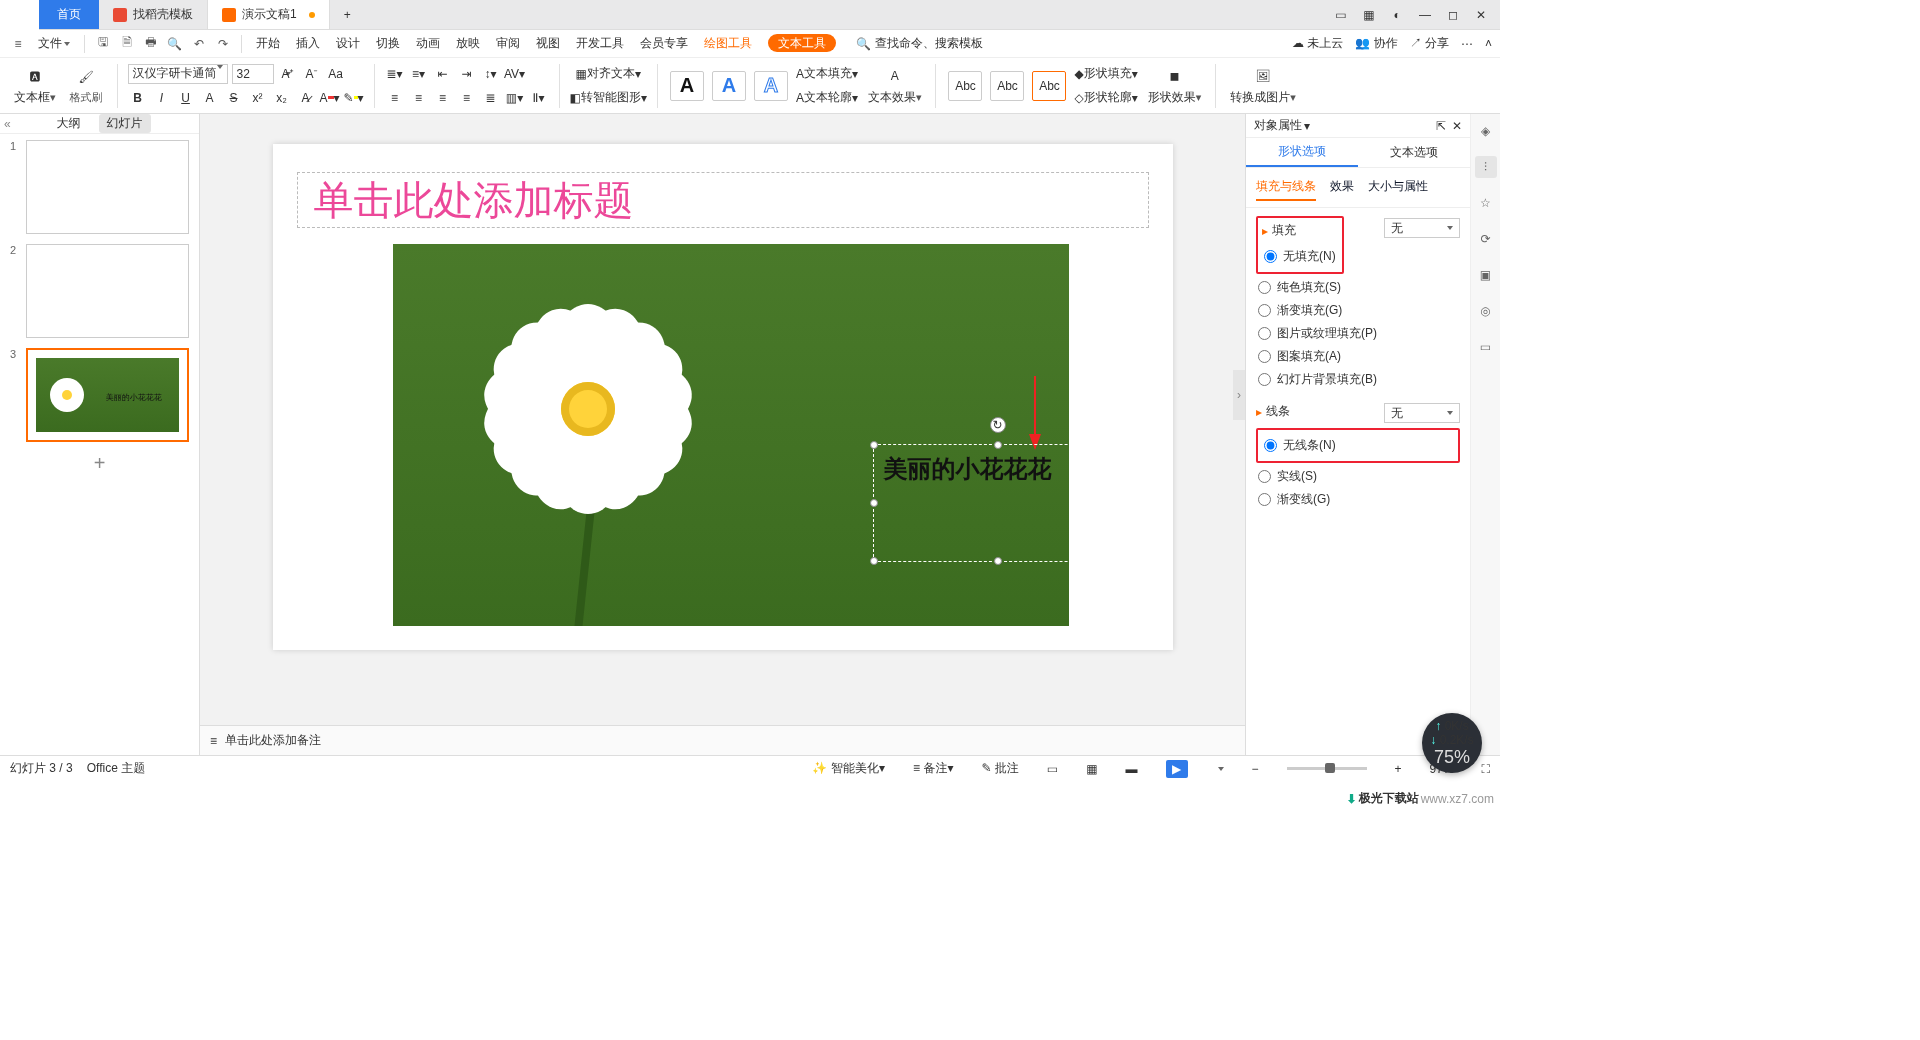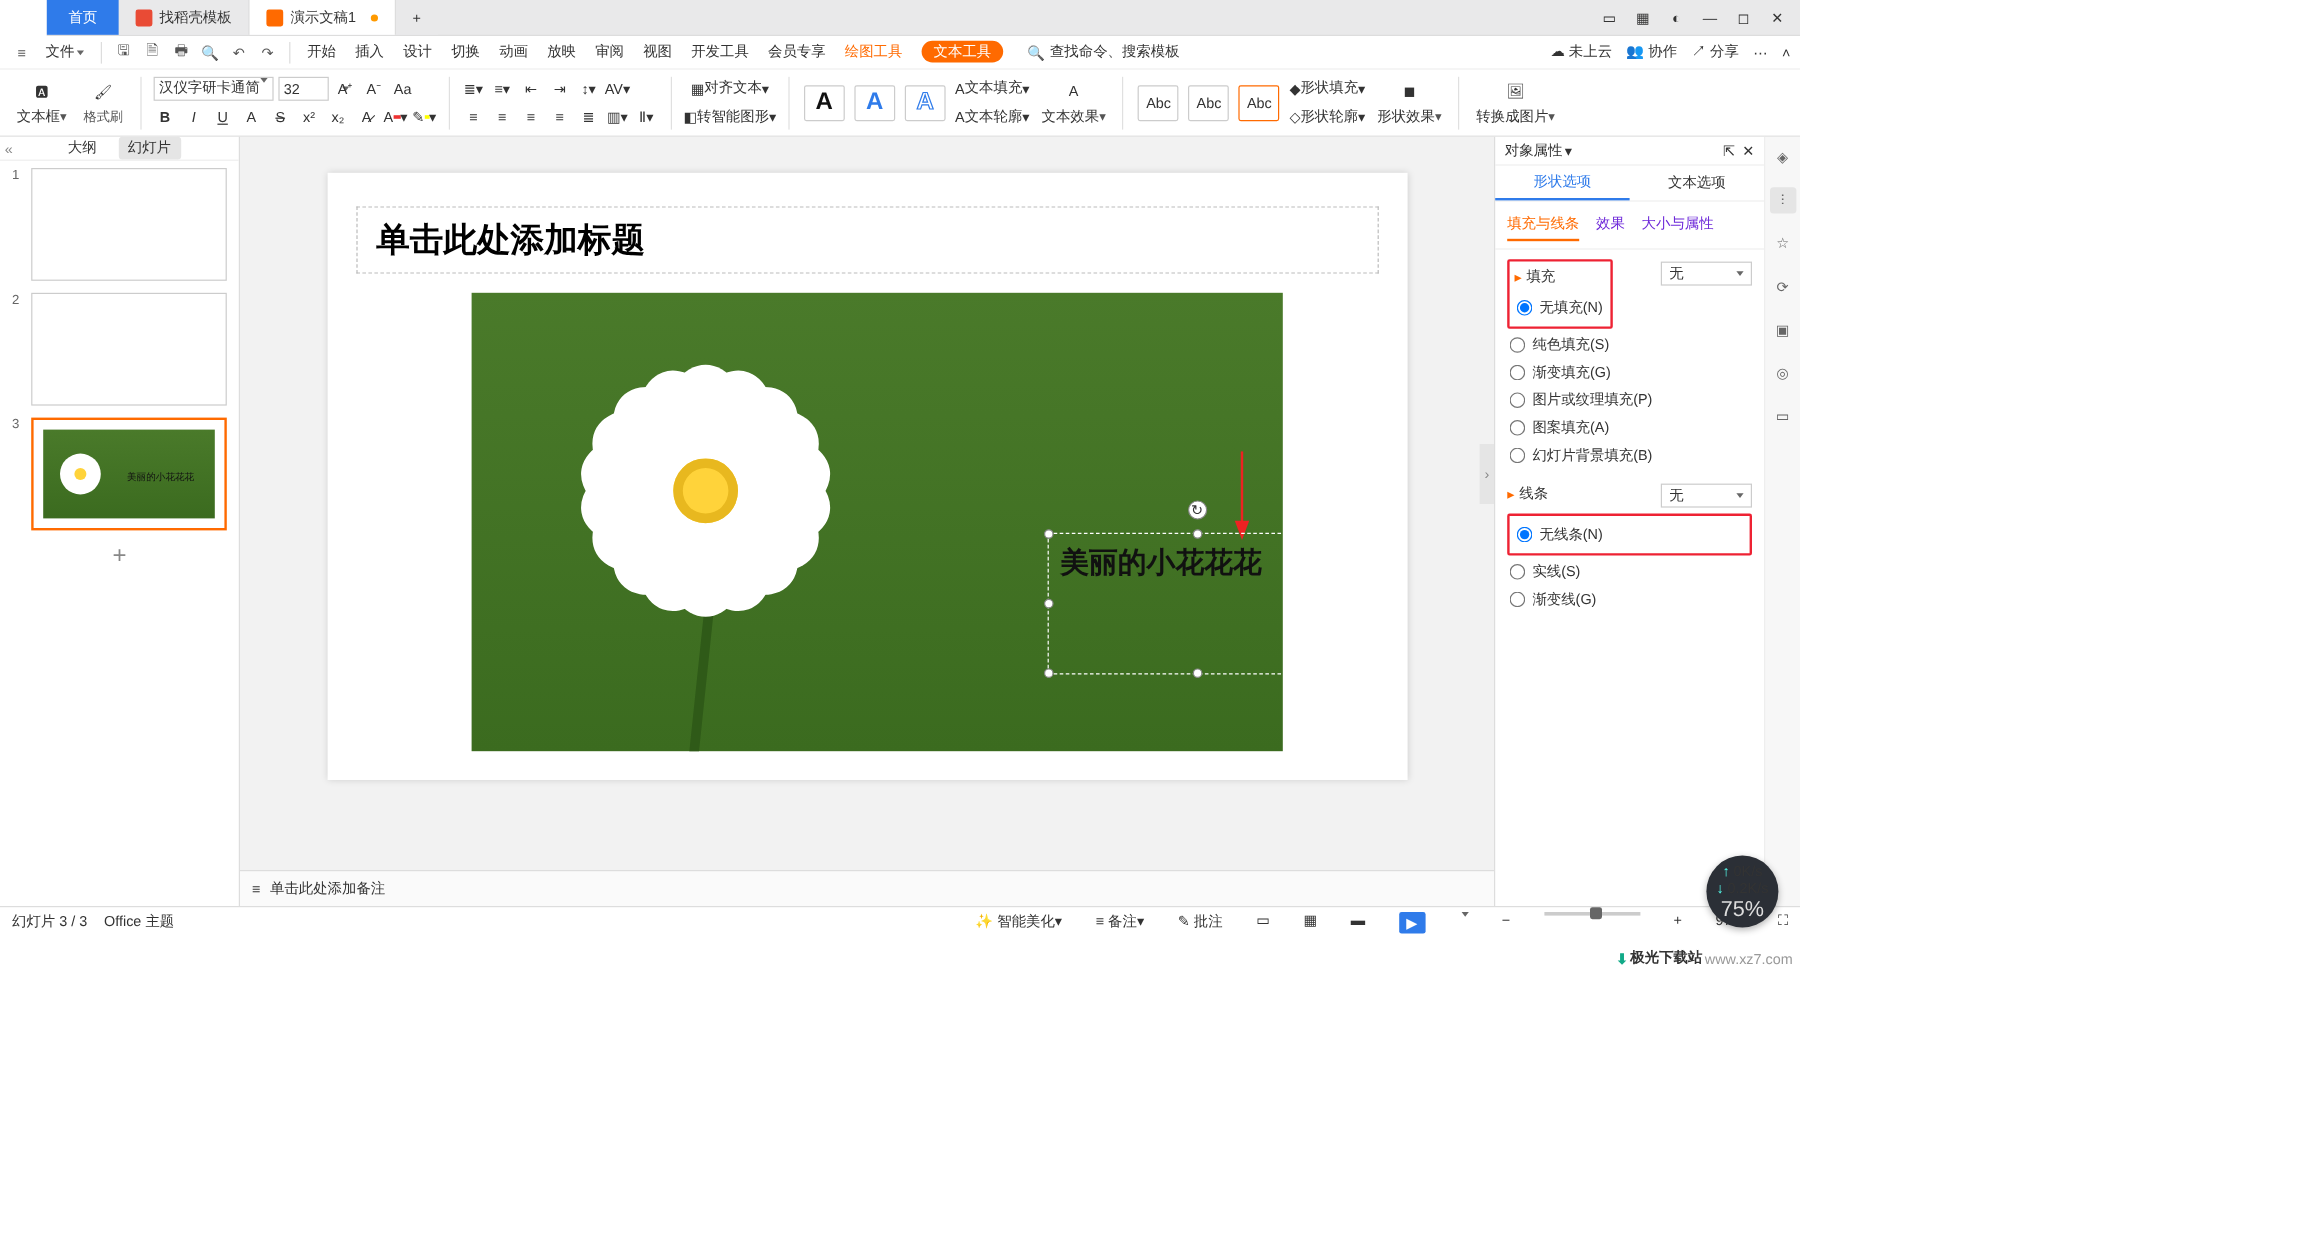--- a/index.html
+++ b/index.html
@@ -54,21 +54,21 @@
 .thumb-item { display:flex; gap:6px; margin-bottom:10px; }
 .thumb-num { font-size:11px; color:#666; width:10px; }
 .thumb-box { width:166px; height:94px; border:1px solid #ccc; background:#fff; position:relative; }
 .thumb-box.active { border:2px solid #ff6a00; }
 .thumb-add { text-align:center; color:#888; font-size:20px; margin-top:10px; cursor:pointer; }
 
 .canvas-area { flex:1; background:#f2f2f2; position:relative; display:flex; flex-direction:column; }
 .canvas-scroll { flex:1; overflow:auto; display:flex; align-items:flex-start; justify-content:center; padding:30px 0; }
 .slide { width:900px; height:506px; background:#fff; box-shadow:0 0 6px rgba(0,0,0,.15); position:relative; }
 .title-ph { position:absolute; left:24px; top:28px; width:852px; height:56px; border:1px dashed #bbb; display:flex; align-items:center; padding:0 16px; }
-.title-ph span { font-size:28px; font-weight:700; color:#000000; }
+.title-ph span { font-size:40px; font-weight:400; color:#ec4899; }
 .slide-img { position:absolute; left:120px; top:100px; width:676px; height:382px; background:linear-gradient(#4a7a2a,#3b6b1f); overflow:hidden; }
 .flower { position:absolute; left:90px; top:60px; width:210px; height:210px; }
 .petal { position:absolute; width:70px; height:100px; background:#fff; border-radius:50% 50% 50% 50%; left:70px; top:0; transform-origin:35px 105px; }
 .flower-center { position:absolute; left:78px; top:78px; width:54px; height:54px; background:#ffd33a; border-radius:50%; box-shadow:inset 0 0 0 8px #e8b81f; }
 .stem { position:absolute; left:188px; top:240px; width:8px; height:160px; background:#2f5a18; border-radius:4px; transform:rotate(6deg); }
 
 .textbox-sel { position:absolute; left:480px; top:200px; width:250px; height:118px; border:1px dashed #fff; }
 .textbox-sel .handle { position:absolute; width:8px; height:8px; background:#fff; border:1px solid #888; border-radius:50%; }
 .textbox-sel .txt { font-family:"KaiTi",serif; font-size:24px; color:#111; padding:8px 10px; font-weight:bold; }
 .rotate-handle { position:absolute; left:50%; top:-28px; width:16px; height:16px; margin-left:-8px; border:1px solid #888; background:#fff; border-radius:50%; display:flex; align-items:center; justify-content:center; }
@@ -77,39 +77,39 @@
 .notes-bar { height:30px; border-top:1px solid #ddd; background:#fafafa; display:flex; align-items:center; padding:0 10px; color:#999; gap:8px; }
 
 
 .rpanel { width:225px; border-left:1px solid #ddd; background:#fff; display:flex; flex-direction:column; }
 .rpanel-hd { height:24px; display:flex; align-items:center; padding:0 8px; border-bottom:1px solid #eee; }
 .rpanel-hd .sp { margin-left:auto; display:flex; gap:6px; color:#888; }
 .rtabs { display:flex; height:30px; border-bottom:1px solid #eee; }
 .rtab { flex:1; display:flex; align-items:center; justify-content:center; cursor:pointer; }
 .rtab.active { color:#2f7bea; border-bottom:2px solid #2f7bea; }
 .rsubtabs { display:flex; gap:14px; padding:6px 10px; border-bottom:1px solid #eee; }
-.rsubtab { padding:4px 0; cursor:pointer; color:#6d28d9; }
+.rsubtab { padding:4px 0; cursor:pointer; color:#0f172a; }
 .rsubtab.active { color:#ff6a00; border-bottom:2px solid #ff6a00; }
 .rsection { padding:6px 10px; }
 .sec-hd { display:flex; align-items:center; gap:4px; color:#ff6a00; font-size:12px; margin-bottom:6px; cursor:pointer; }
 .sec-hd .tri { color:#ff6a00; }
 .sel-drop { margin-left:auto; border:1px solid #ccc; height:20px; width:76px; display:flex; align-items:center; justify-content:space-between; padding:0 6px; color:#555; background:#fff; }
 .opt { display:flex; align-items:center; gap:6px; padding:3px 2px; cursor:pointer; }
 .opt input { margin:0; }
 .red-box { border:2px solid #e23; border-radius:2px; padding:4px 4px; margin:2px 0; }
 .rside { width:30px; border-left:1px solid #eee; background:#f7f7f7; display:flex; flex-direction:column; align-items:center; padding-top:6px; gap:14px; }
 .rside .sbtn { width:22px; height:22px; display:flex; align-items:center; justify-content:center; color:#666; cursor:pointer; border-radius:3px; }
 .rside .sbtn.active { background:#e5e5e5; }
 .rright-wrap { display:flex; }
 
 .canvas-collapse { position:absolute; right:0; top:40%; width:12px; height:50px; background:#e5e5e5; display:flex; align-items:center; justify-content:center; color:#888; cursor:pointer; }
 
 
 .status { height:26px; border-top:1px solid #ddd; display:flex; align-items:center; padding:0 10px; gap:14px; font-size:11px; color:#555; }
-.status .right { margin-left:auto; display:flex; align-items:flex-start; gap:28px; }
+.status .right { margin-left:auto; display:flex; align-items:center; gap:28px; }
 .zoom-track { width:80px; height:3px; background:#ccc; position:relative; }
 .zoom-thumb { position:absolute; left:48%; top:-4px; width:10px; height:10px; background:#666; border-radius:2px; }
 .play-btn { width:22px; height:18px; background:#2f7bea; color:#fff; display:flex; align-items:center; justify-content:center; border-radius:2px; }
 
 
 .net-badge { position:absolute; right:18px; bottom:40px; width:60px; height:60px; border-radius:50%; background:#2b2f36; color:#9fe; display:flex; flex-direction:column; align-items:center; justify-content:center; font-size:10px; box-shadow:0 2px 6px rgba(0,0,0,.3); }
 .net-badge .big { font-size:18px; color:#ddd; }
 .site-badge { position:absolute; right:6px; bottom:6px; font-size:11px; color:#16a; display:flex; align-items:center; gap:2px; }
 .triangle-down { display:inline-block; width:0; height:0; border-left:3px solid transparent; border-right:3px solid transparent; border-top:4px solid #666; vertical-align:middle; margin-left:2px; }
 </style>

